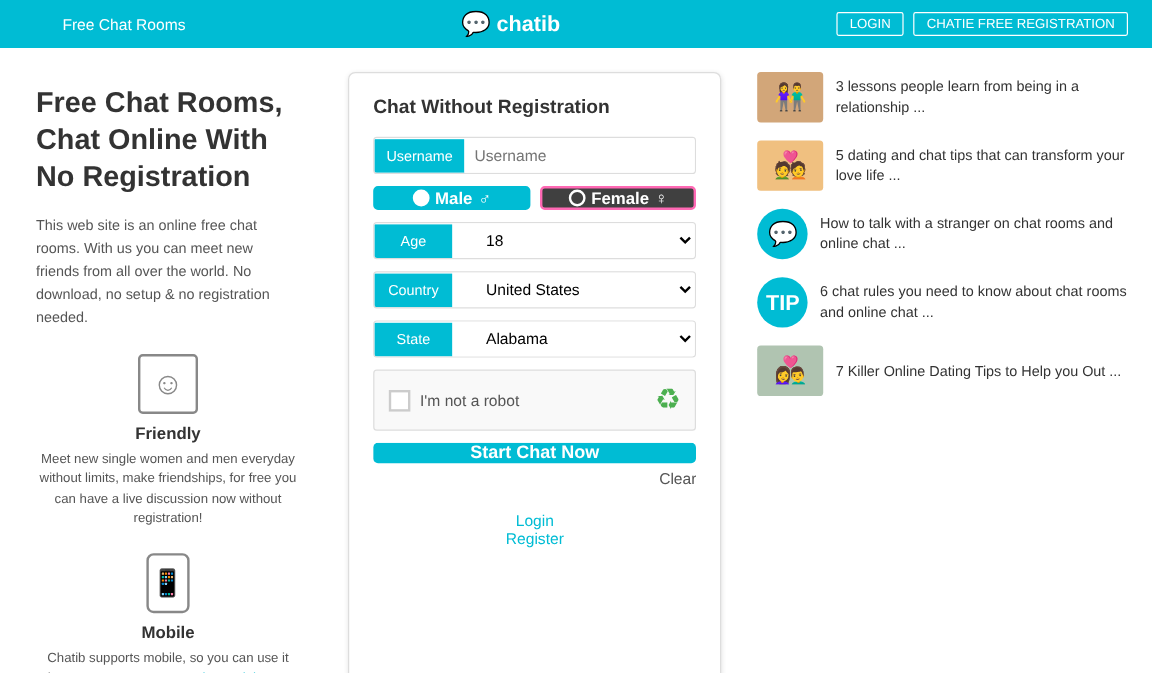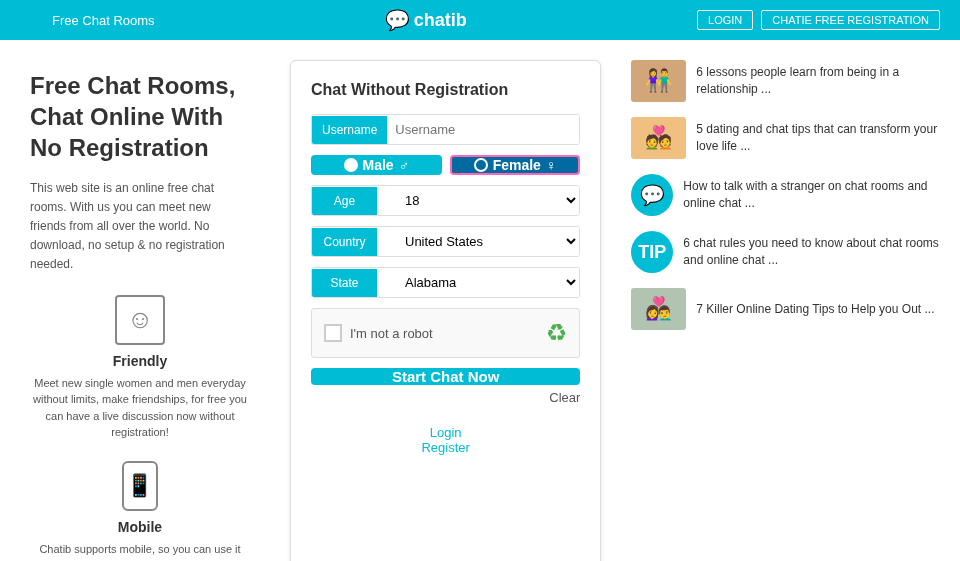--- a/index.html
+++ b/index.html
@@ -163,21 +163,21 @@
       font-size: 14px;
       font-weight: bold;
       gap: 5px;
     }
     .gender-btn.male {
       background: #00bcd4;
       color: white;
       border: 2px solid #00bcd4;
     }
     .gender-btn.female {
-      background: #0369a1;
+      background: #404040;
       color: white;
       border: 2px solid #ff69b4;
     }
     .gender-radio {
       width: 14px;
       height: 14px;
       border-radius: 50%;
       border: 2px solid white;
       background: transparent;
       display: inline-block;
@@ -425,21 +425,21 @@
     <div class="form-links">
       <a href="#">Login</a>
       <a href="#">Register</a>
     </div>
   </div>
 
   <div id="right-col">
 
     <div class="tip-item">
       <div class="tip-thumb photo1">👫</div>
-      <div class="tip-text"><a href="#">6 lessons people learn from being in a relationship ...</a></div>
+      <div class="tip-text"><a href="#">3 lessons people learn from being in a relationship ...</a></div>
     </div>
 
     <div class="tip-item">
       <div class="tip-thumb photo2">💑</div>
       <div class="tip-text"><a href="#">5 dating and chat tips that can transform your love life ...</a></div>
     </div>
 
     <div class="tip-item">
       <div class="tip-thumb icon-chat" style="display:flex;align-items:center;justify-content:center;border-radius:50%;width:42px;height:42px;background:#00bcd4;color:white;font-size:20px;">💬</div>
       <div class="tip-text"><a href="#">How to talk with a stranger on chat rooms and online chat ...</a></div>

